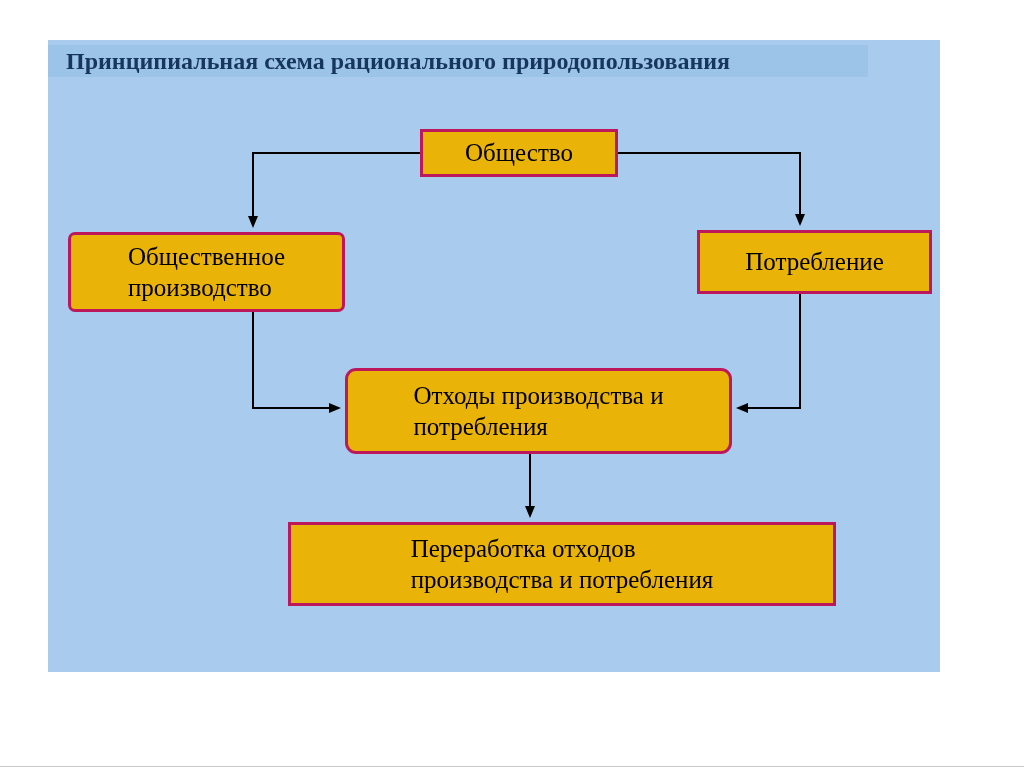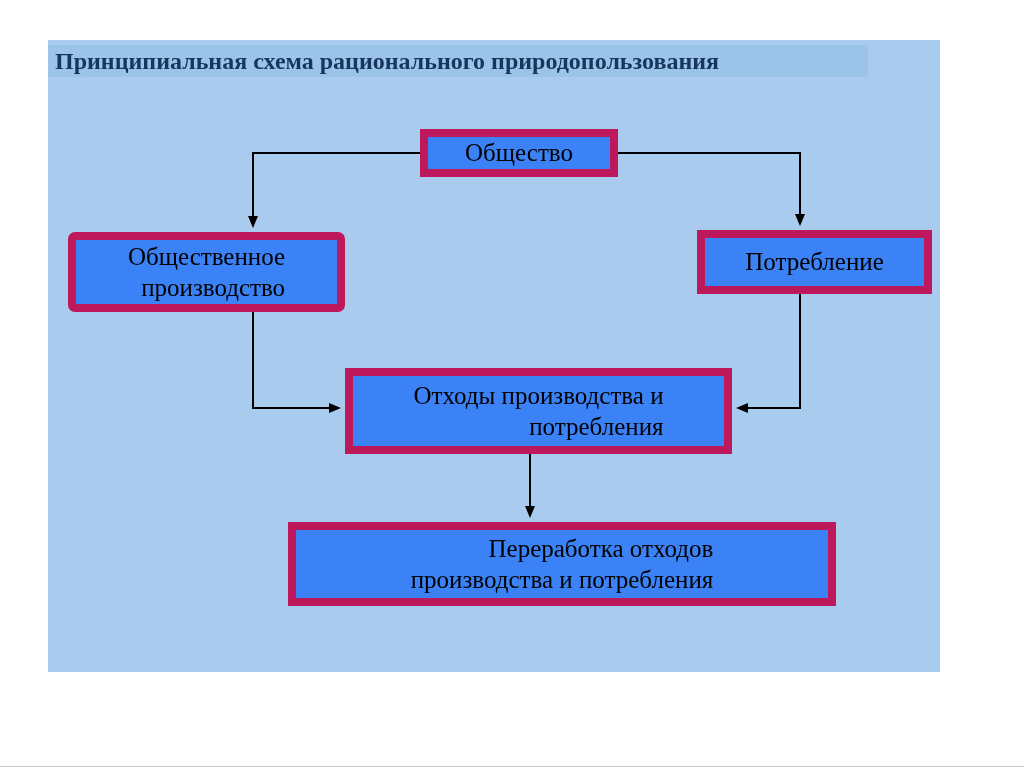--- a/index.html
+++ b/index.html
@@ -33,46 +33,46 @@
     width: 820px;
     height: 32px;
     background: #9cc3e8;
     display: flex;
     align-items: center;
   }
   .title-text {
     font-size: 24px;
     font-weight: 700;
     color: #17365d;
-    padding-left: 7px;
+    padding-left: 18px;
     white-space: nowrap;
   }
 
   
   .node {
     position: absolute;
-    background: #3b82f6;
-    border: 8px solid #be185d;
+    background: #eab308;
+    border: 3px solid #be185d;
     box-sizing: border-box;
     display: flex;
     align-items: center;
     justify-content: center;
-    text-align: right;
+    text-align: left;
   }
   .node .label {
     font-size: 25px;
     color: #000000;
     line-height: 1.25;
     white-space: pre-line;
   }
 
   .node-society     { left: 420px; top: 129px; width: 198px; height: 48px; }
   .node-production  { left:  68px; top: 232px; width: 277px; height: 80px; border-radius: 7px; }
   .node-consumption { left: 697px; top: 230px; width: 235px; height: 64px; }
-  .node-waste       { left: 345px; top: 368px; width: 387px; height: 86px; }
+  .node-waste       { left: 345px; top: 368px; width: 387px; height: 86px; border-radius: 11px; }
   .node-processing  { left: 288px; top: 522px; width: 548px; height: 84px; }
 
   .arrows {
     position: absolute;
     left: 0;
     top: 0;
     width: 1024px;
     height: 767px;
     pointer-events: none;
   }

